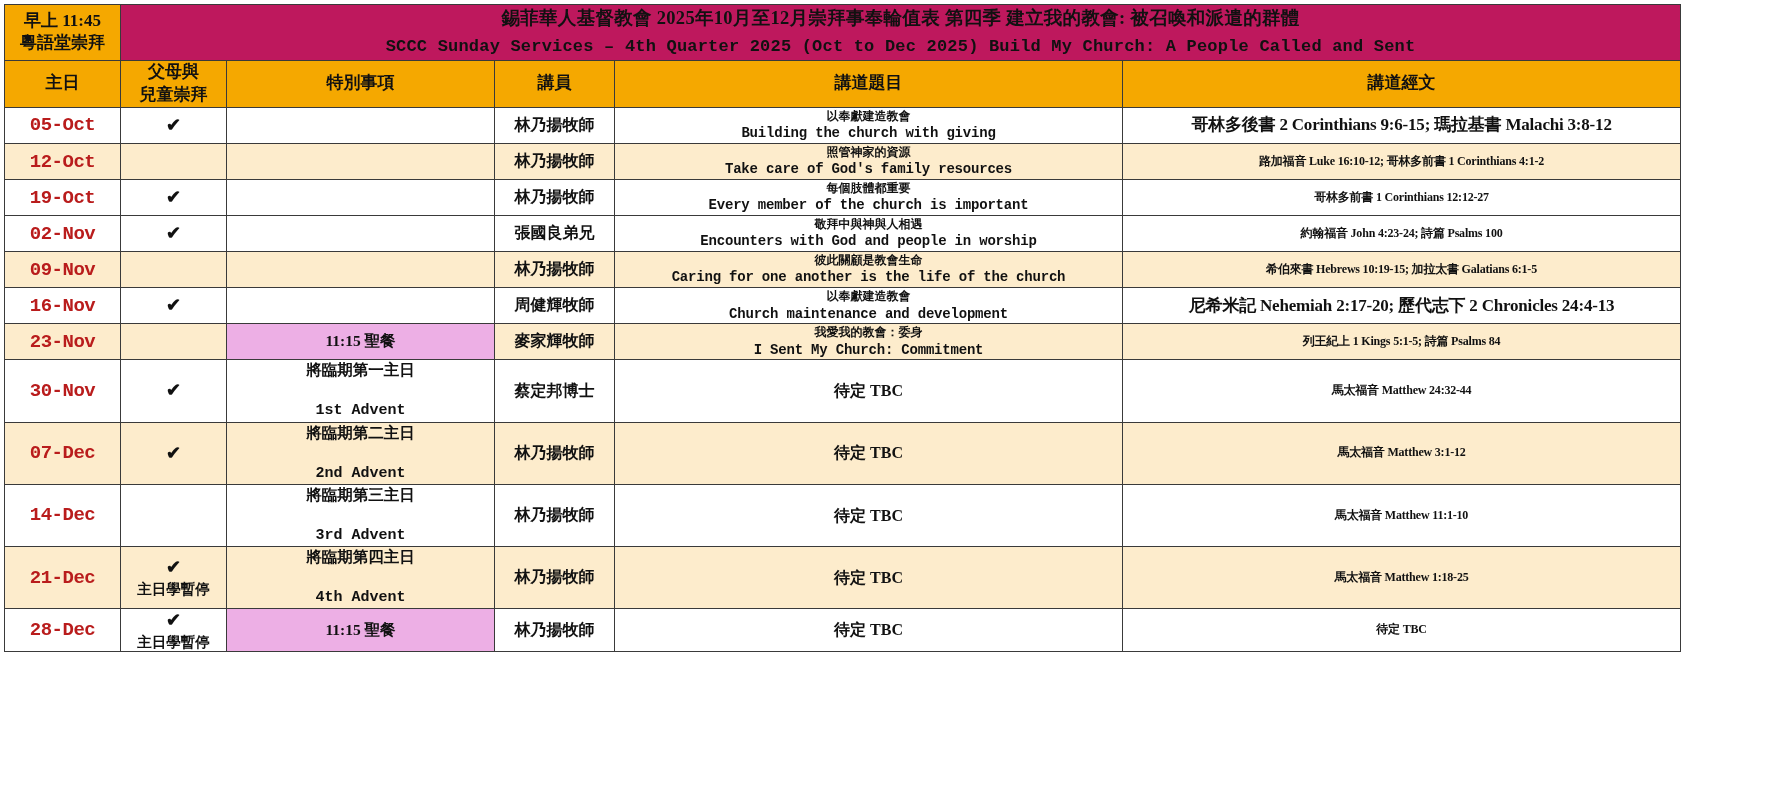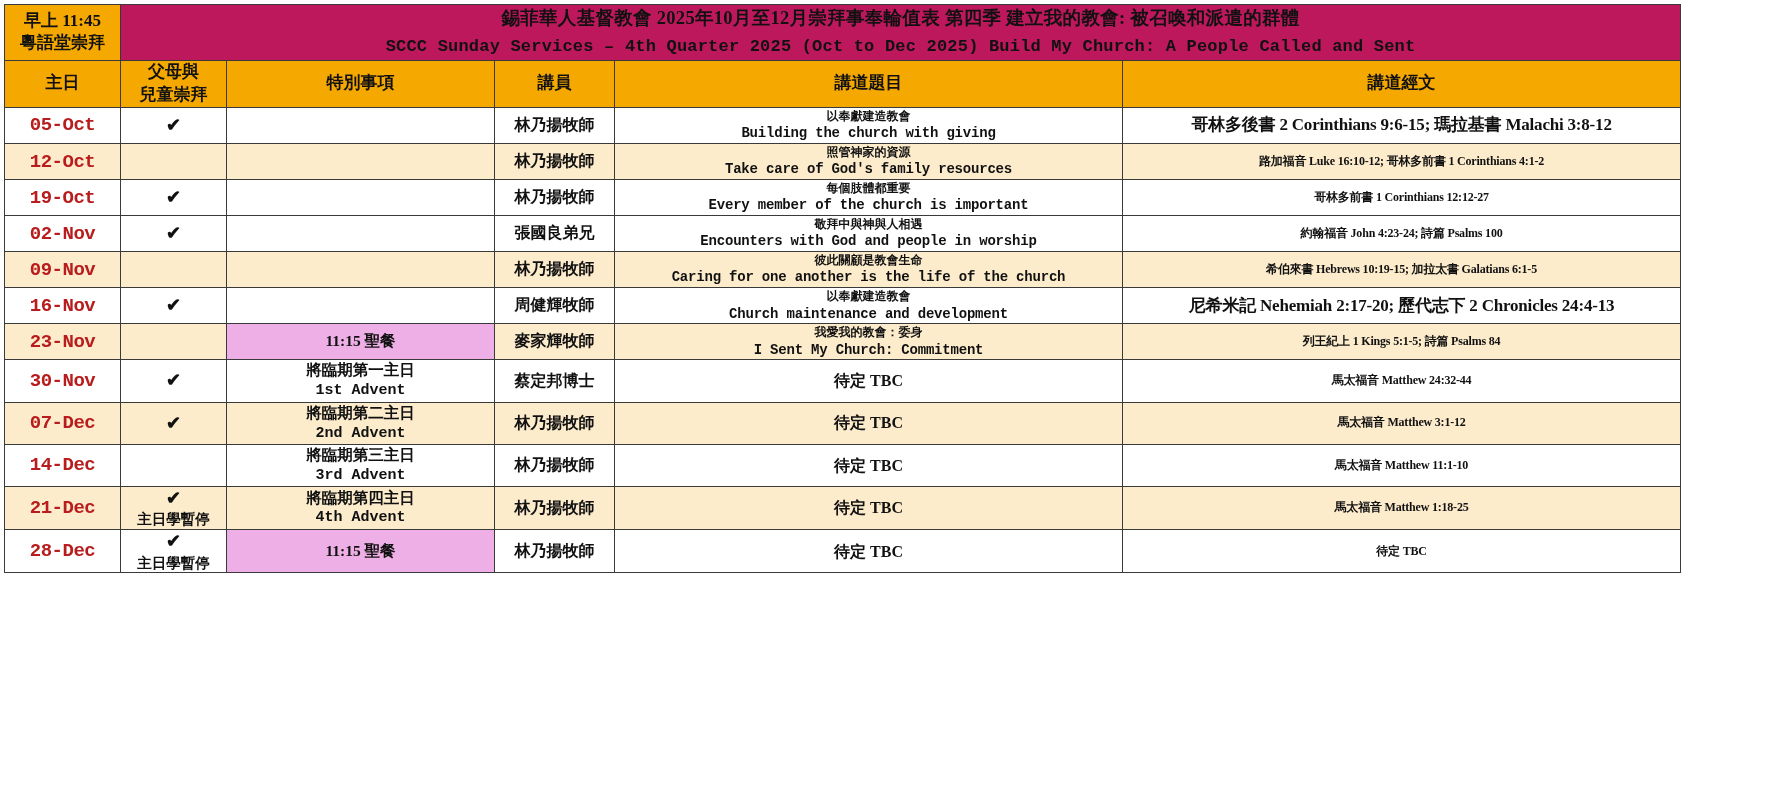--- a/index.html
+++ b/index.html
@@ -92,21 +92,21 @@
   td.kids .note { font-size: 14.5px; font-weight: bold; display:block; }
 
   td.special {
     font-size: 15.5px;
     font-weight: bold;
     font-family: "Liberation Serif", serif;
     color: #111;
     line-height: 1.35;
     padding: 2px 3px;
   }
-  td.special .en { font-family: "Liberation Mono", monospace; font-size: 15px; }
+  td.special .en { font-family: "Liberation Mono", monospace; font-size: 15px; margin-top: 20px; }
   td.special.highlight { background: #edafe5 !important; }
 
   td.speaker {
     font-size: 16px;
     font-weight: bold;
     font-family: "Liberation Serif", serif;
     color: #111;
     margin-left: 15px;
   }
   td.topic {

